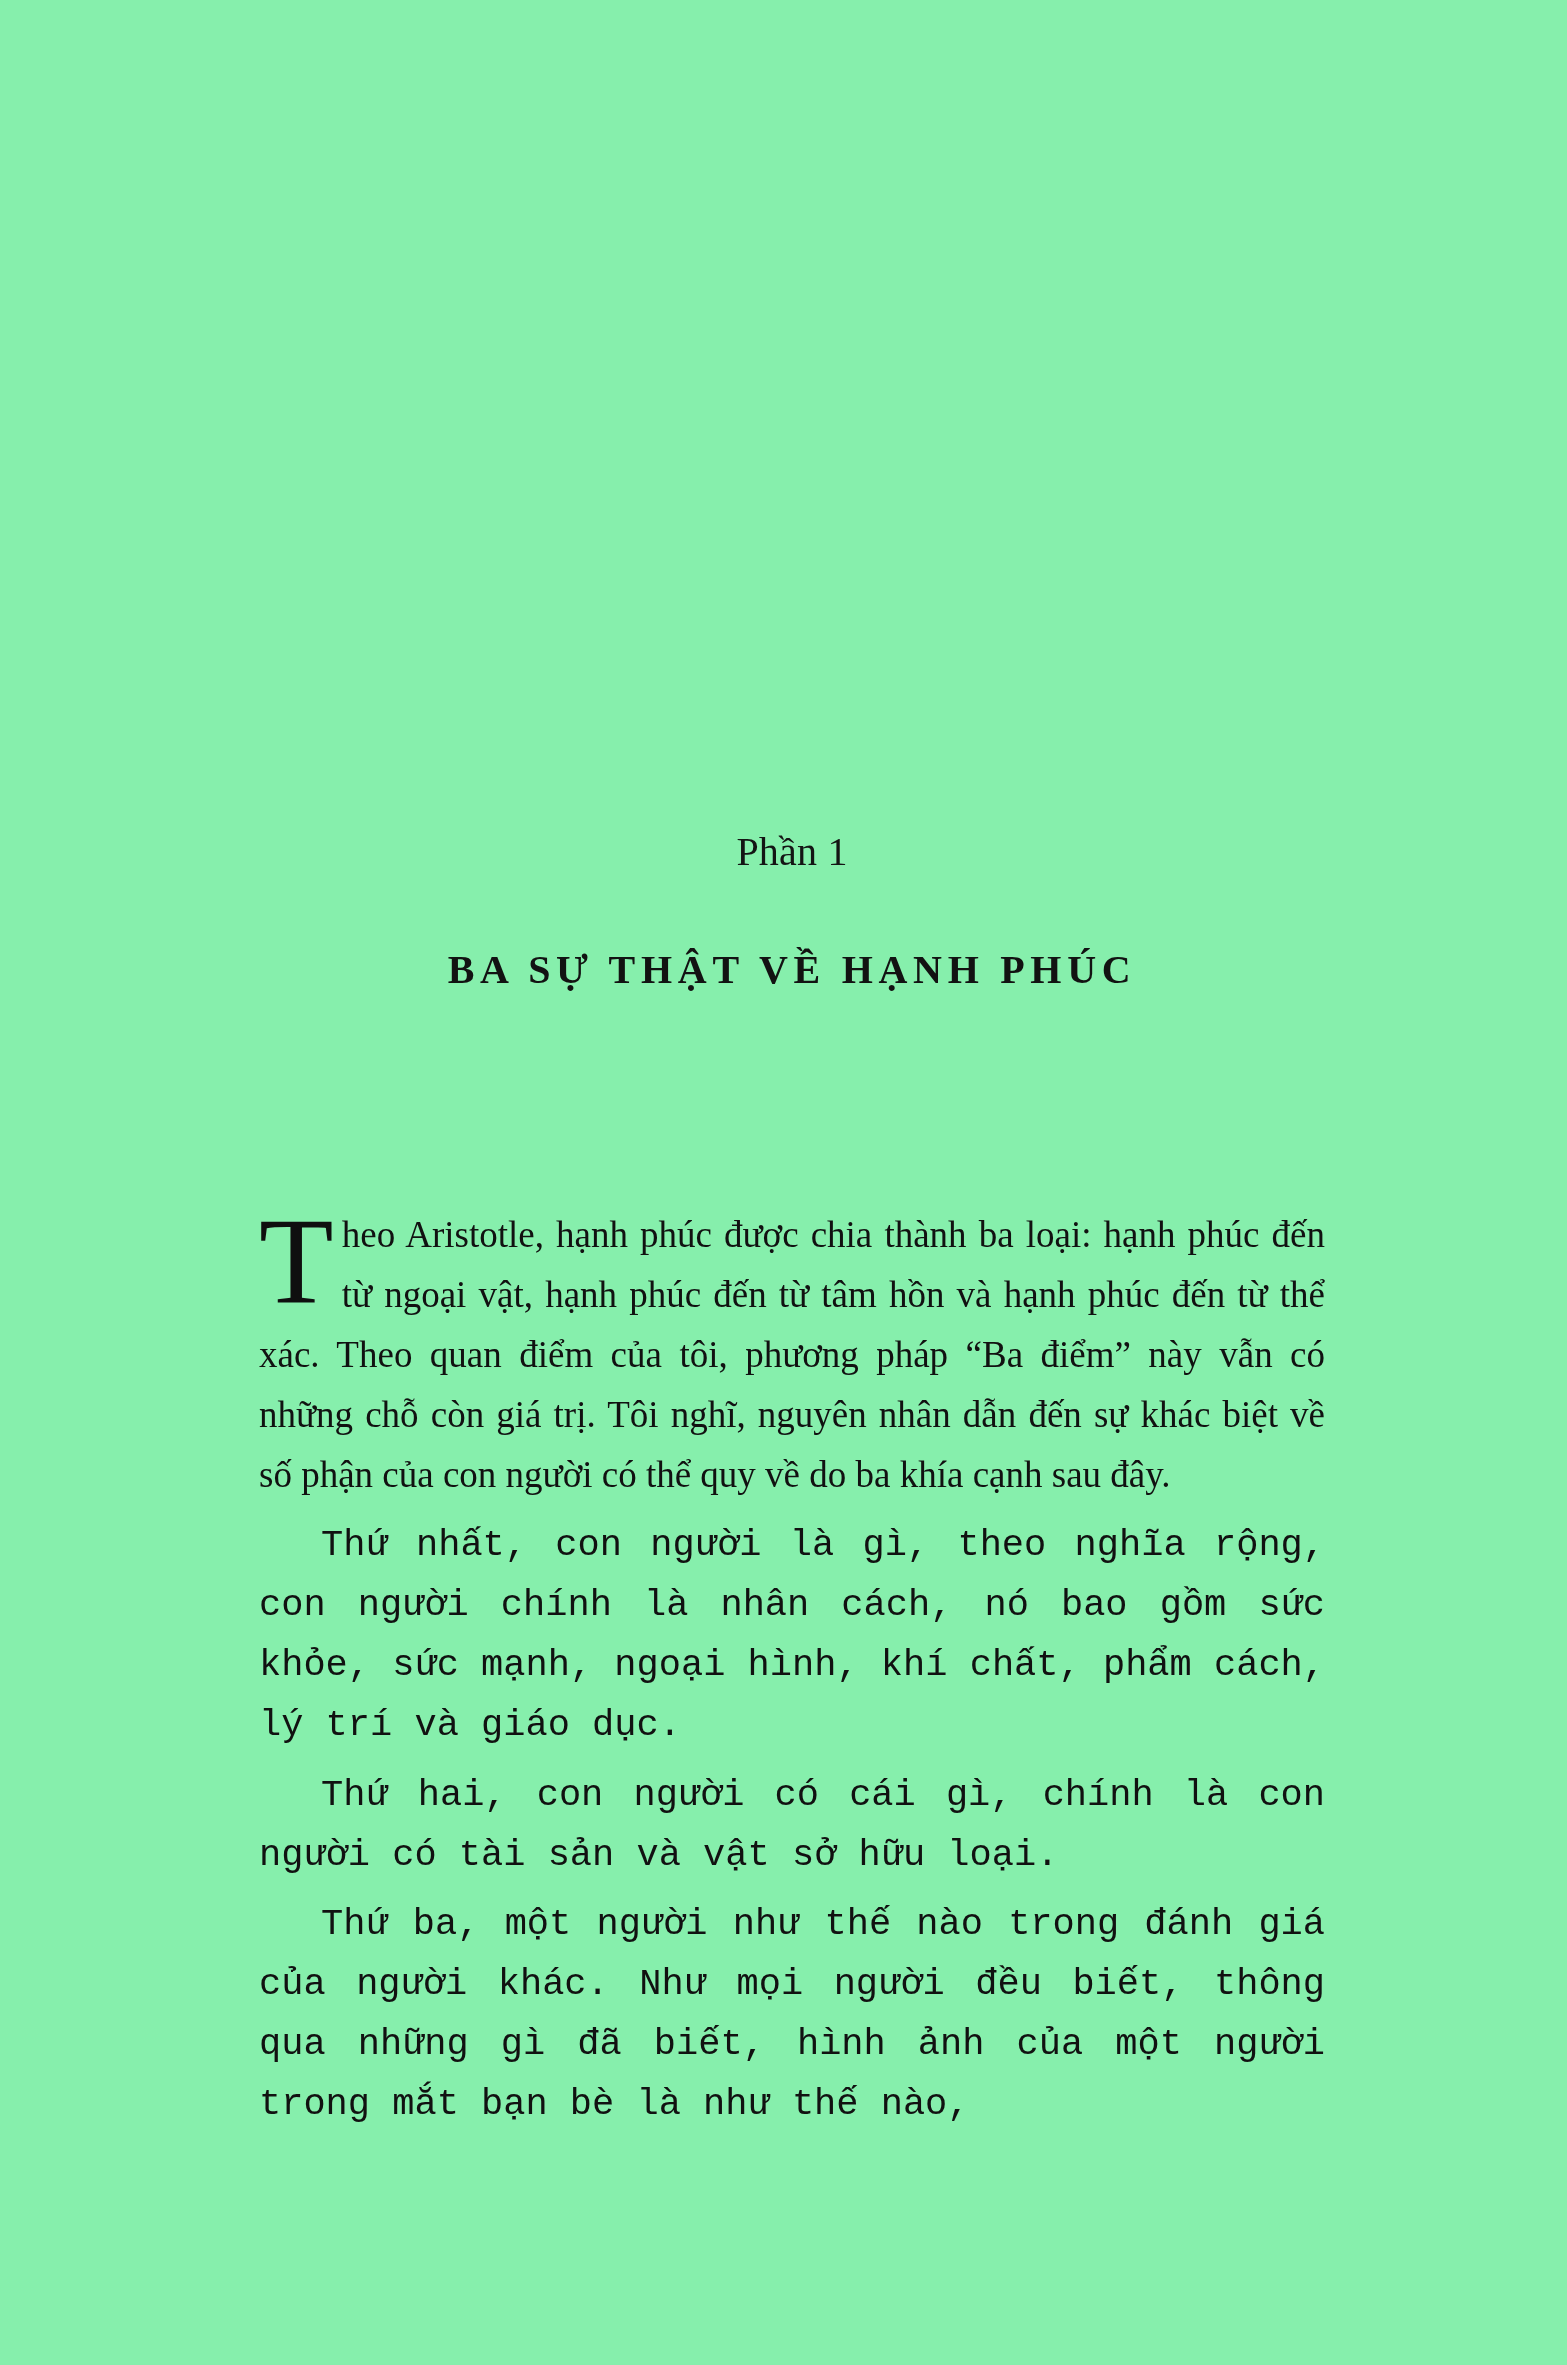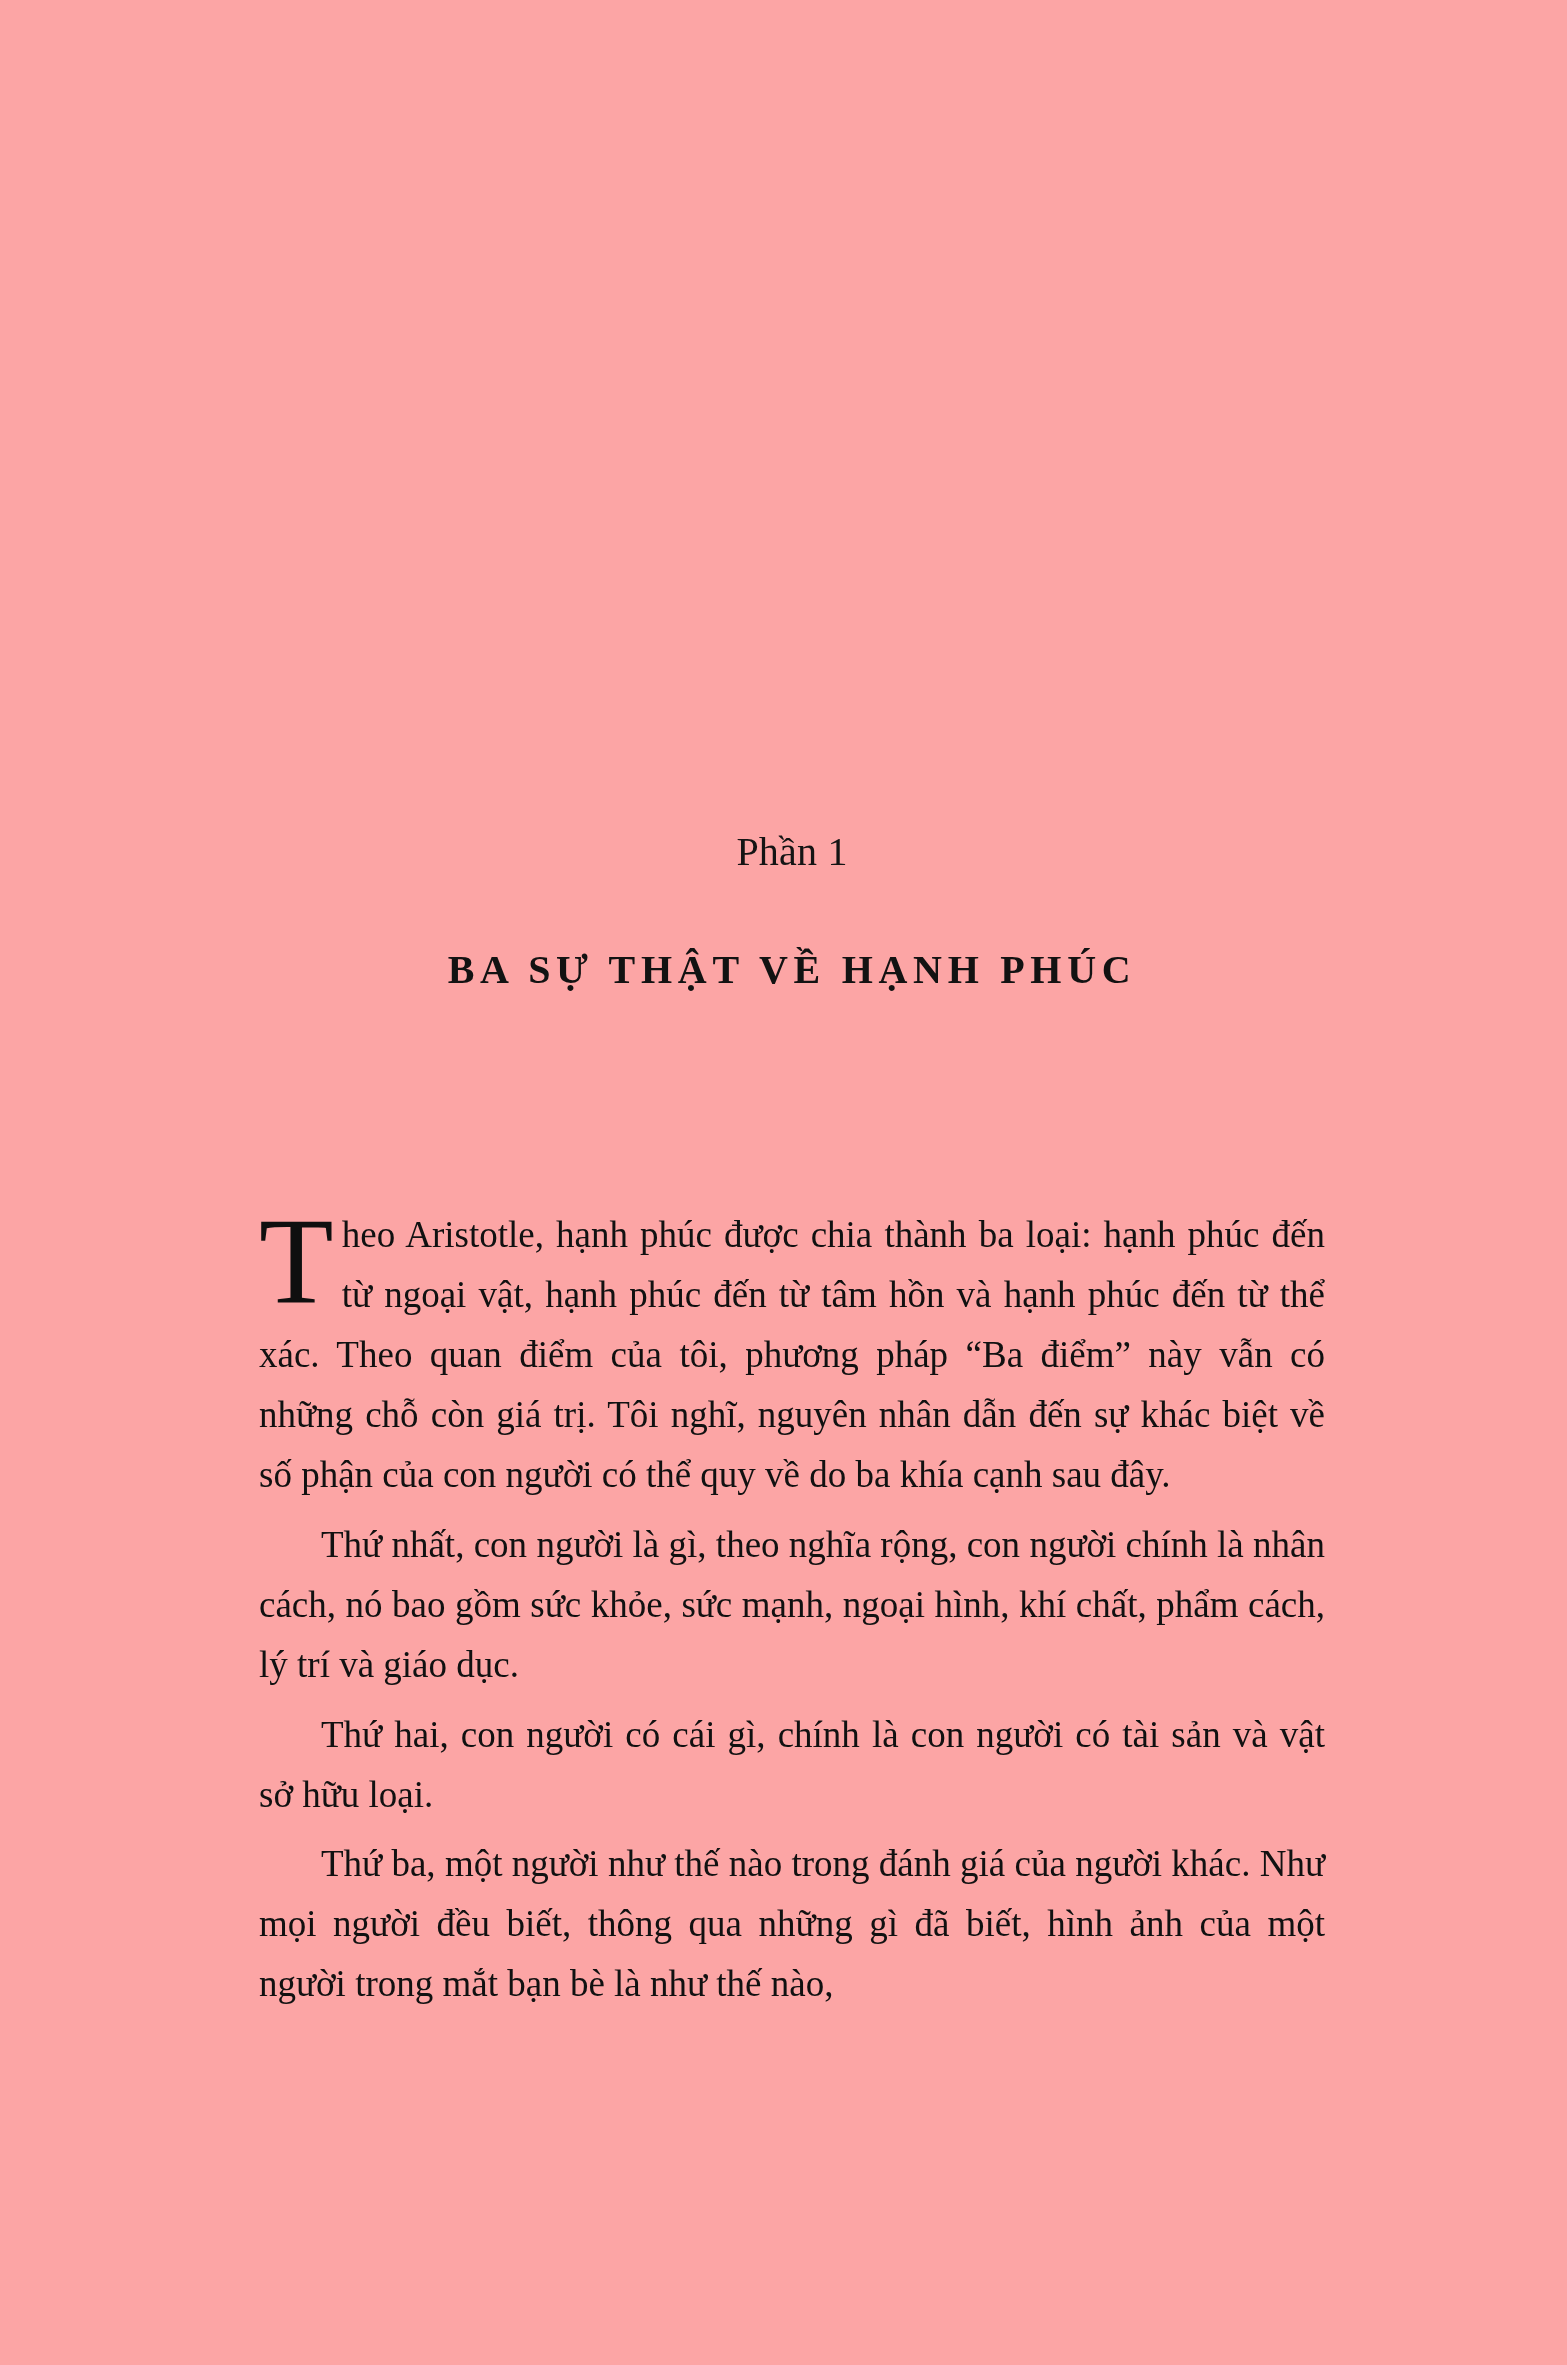--- a/index.html
+++ b/index.html
@@ -4,21 +4,21 @@
 <style>
   html, body {
     margin: 0;
     padding: 0;
     background: #ffffff;
   }
   .page {
     position: relative;
     width: 1568px;
     height: 2366px;
-    background: #fca5a5;
+    background: #86efac;
     margin: 0 auto;
     overflow: hidden;
     font-family: "Liberation Serif", "DejaVu Serif", serif;
     color: #111111;
   }
 
   .content {
     position: absolute;
     left: 259px;
     top: 0;
@@ -66,20 +66,21 @@
     line-height: 60px;
     text-align: justify;
     text-justify: inter-word;
     color: #111111;
     hyphens: none;
   }
 
   p.para + p.para {
     text-indent: 62px;
     margin-top: 9.8px;
+    font-family: Liberation Mono, monospace;
   }
 
   
   p.first-para {
     position: relative;
     min-height: 122px;
   }
   p.first-para .dropcap {
     float: left;
     font-size: 122px;

